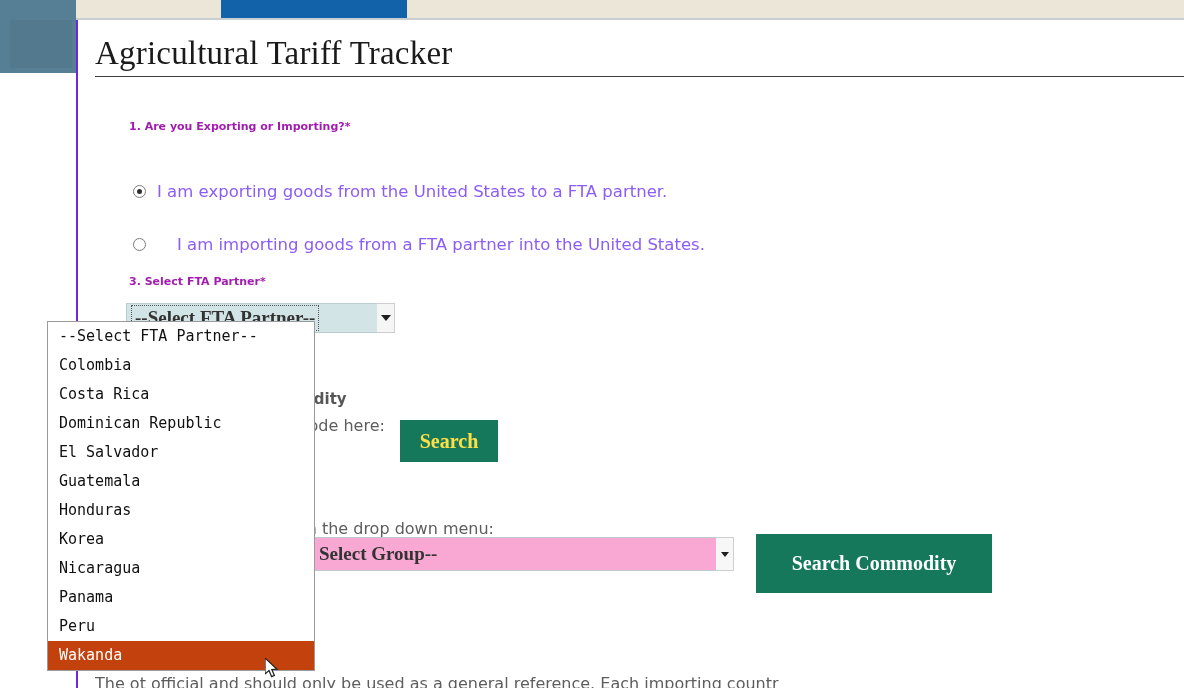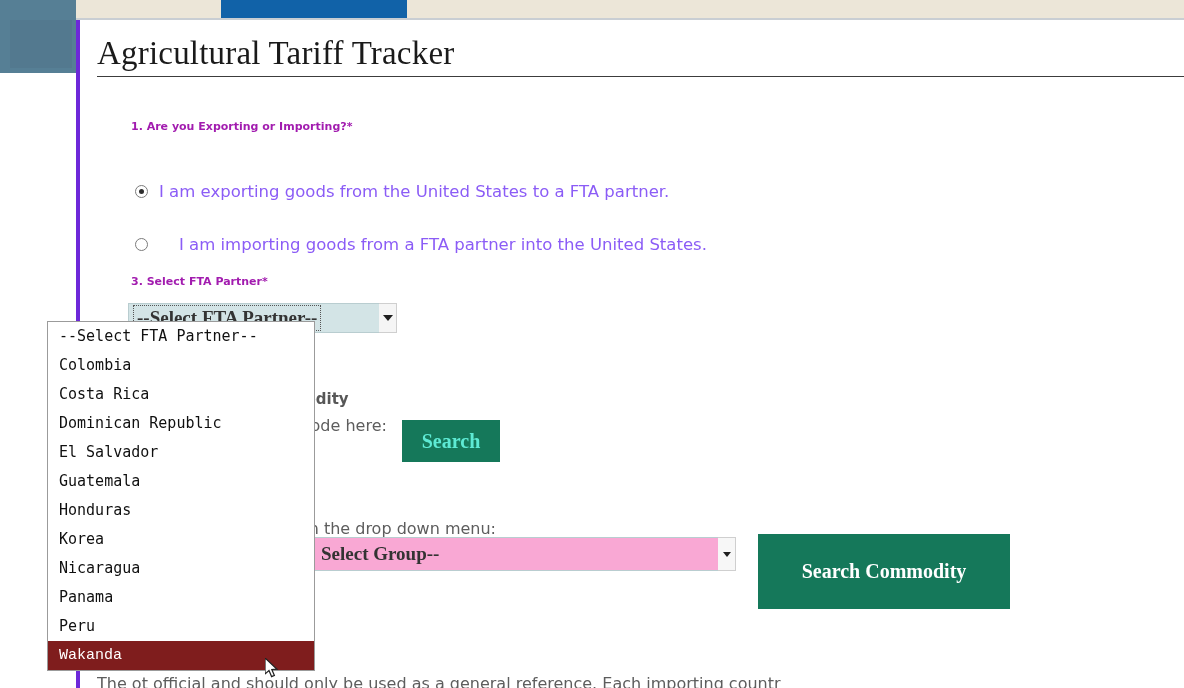--- a/index.html
+++ b/index.html
@@ -48,21 +48,21 @@
     width: 62px; height: 48px;
     background: #53798f;
   }
 
   
   .content-frame {
     position: absolute;
     left: 76px; top: 20px;
     width: 1108px; height: 668px;
     background: #ffffff;
-    border-left: 4px solid #6d28d9;
+    border-left: 2px solid #6d28d9;
     box-sizing: border-box;
   }
 
   .page-title {
     position: absolute;
     left: 17px; top: 15px;
     font-family: "Liberation Serif", serif;
     font-size: 33px;
     font-weight: 400;
     color: #1a1a1a;
@@ -182,23 +182,22 @@
   .dropdown-option {
     font-family: "DejaVu Sans Mono", monospace;
     font-size: 15px;
     color: #101010;
     height: 29px;
     line-height: 29px;
     padding-left: 11px;
     white-space: nowrap;
   }
   .dropdown-option.selected {
-    background: #7f1d1d;
+    background: #c2410c;
     color: #ffffff;
-    font-family: Liberation Mono, monospace;
   }
 
   
   .q3 {
     position: absolute;
     left: 150px; top: 370px;
     font-family: "DejaVu Sans", sans-serif;
     font-size: 15px;
     font-weight: bold;
     color: #575757;
@@ -210,21 +209,21 @@
     font-family: "DejaVu Sans", sans-serif;
     font-size: 16px;
     color: #5d5d5d;
     white-space: nowrap;
   }
   .btn-search {
     position: absolute;
     left: 322px; top: 400px;
     width: 98px; height: 42px;
     background: #15785a;
-    color: #5eead4;
+    color: #fde047;
     font-family: "Liberation Serif", serif;
     font-weight: bold;
     font-size: 20px;
     display: flex;
     align-items: center;
     justify-content: center;
     border: none;
     padding: 0;
   }
 
@@ -272,21 +271,21 @@
     width: 220px; height: 43px;
     background: #15785a;
     color: #ffffff;
     font-family: "Liberation Serif", serif;
     font-weight: bold;
     font-size: 20px;
     display: flex;
     align-items: center;
     justify-content: center;
     border: none;
-    padding: 16px;
+    padding: 8px;
   }
 
   .disclaimer {
     position: absolute;
     left: 17px; top: 654px;
     width: 1110px;
     font-family: "DejaVu Sans", sans-serif;
     font-size: 16px;
     color: #5d5d5d;
     white-space: nowrap;

